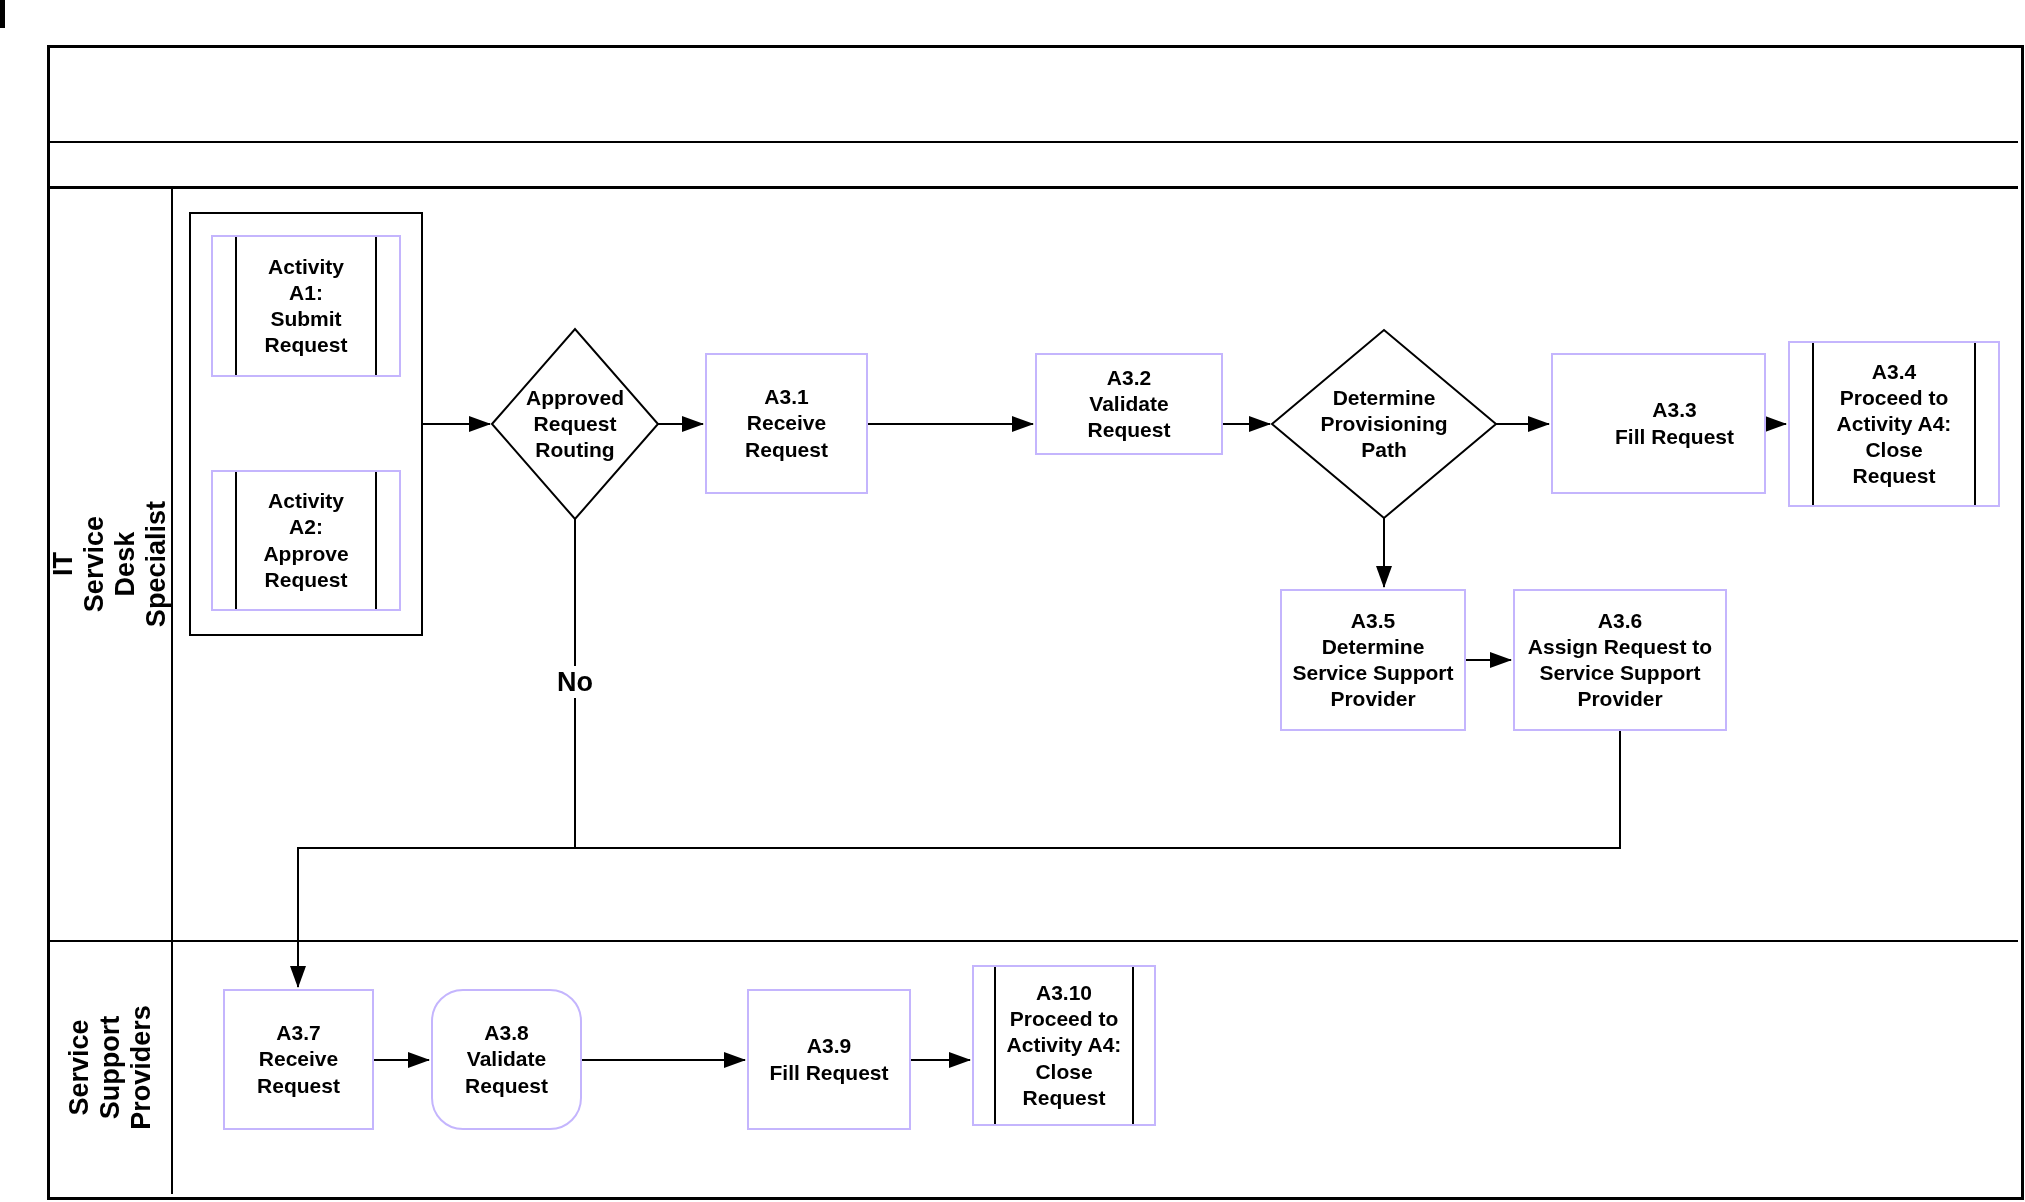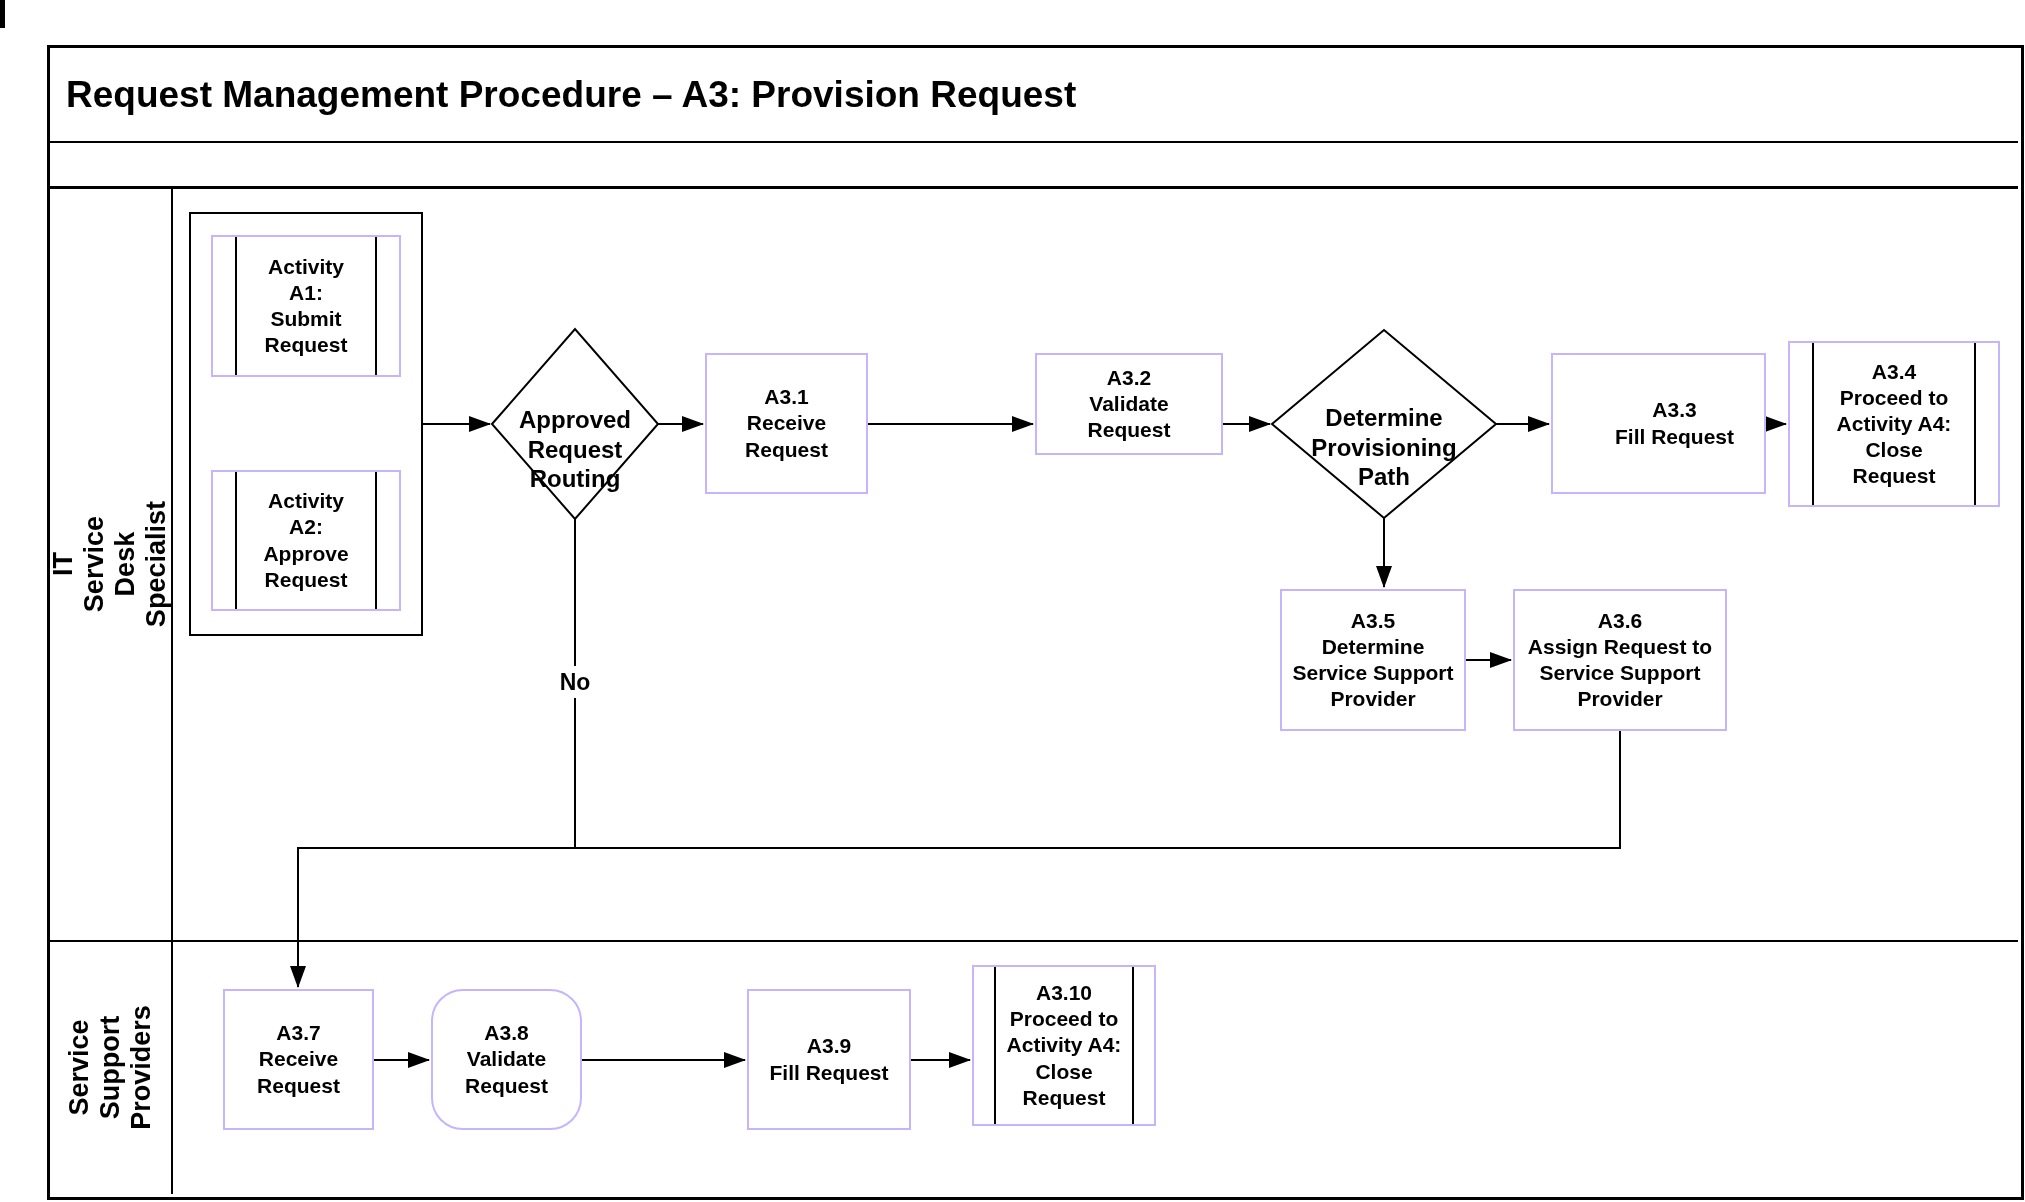--- a/index.html
+++ b/index.html
@@ -25,47 +25,44 @@
     font-size:27px; font-weight:bold; line-height:1.15;
   }
   .node {
     background:#fff; border:2px solid #c4b5fd; box-sizing:border-box;
     display:flex; align-items:center; justify-content:center; text-align:center;
     font-size:21px; font-weight:bold; line-height:1.24; white-space:pre-line;
   }
   .group-box { background:transparent; border:2px solid #000; box-sizing:border-box; }
   .sub-bar { position:absolute; top:0; bottom:0; width:2px; background:#000; }
   .diamond-label {
-    display:flex; align-items:flex-end; justify-content:center; text-align:center;
-    font-size:24px; font-weight:bold; line-height:1.24; white-space:pre-line;
+    display:flex; align-items:center; justify-content:center; text-align:center;
+    font-size:21px; font-weight:bold; line-height:1.24; white-space:pre-line;
     background:transparent;
   }
   .edge-label {
     background:#ffffff; display:flex; align-items:center; justify-content:center;
-    font-size:23px; font-weight:bold;
+    font-size:27px; font-weight:bold;
   }
   svg.wires { position:absolute; left:0; top:0; pointer-events:none; }
 </style>
 </head>
 <body>
 
 <div id="canvas">
 
   <div class="abs corner-mark"></div>
 
   <div class="abs outer-frame"></div>
 
   <div class="abs hline" style="left:47px; top:141px; width:1971px;"></div>
   <div class="abs hline" style="left:47px; top:186px; width:1971px; height:3px;"></div>
   <div class="abs hline" style="left:47px; top:940px; width:1971px;"></div>
   <div class="abs vline" style="left:171px; top:189px; height:1005px;"></div>
 
-  <div class="abs title-cell">
-    <span>Request Management Procedure – A3: Provision Request</span>
-  </div>
 
   <div class="abs lane-label-cell" style="left:50px; top:189px; width:120px; height:751px;">
     <div class="vlabel">IT Service Desk Specialist</div>
   </div>
   <div class="abs lane-label-cell" style="left:50px; top:942px; width:120px; height:252px;">
     <div class="vlabel">Service Support
 Providers</div>
   </div>
 
   <svg class="wires" width="2025" height="1202" viewBox="0 0 2025 1202">

